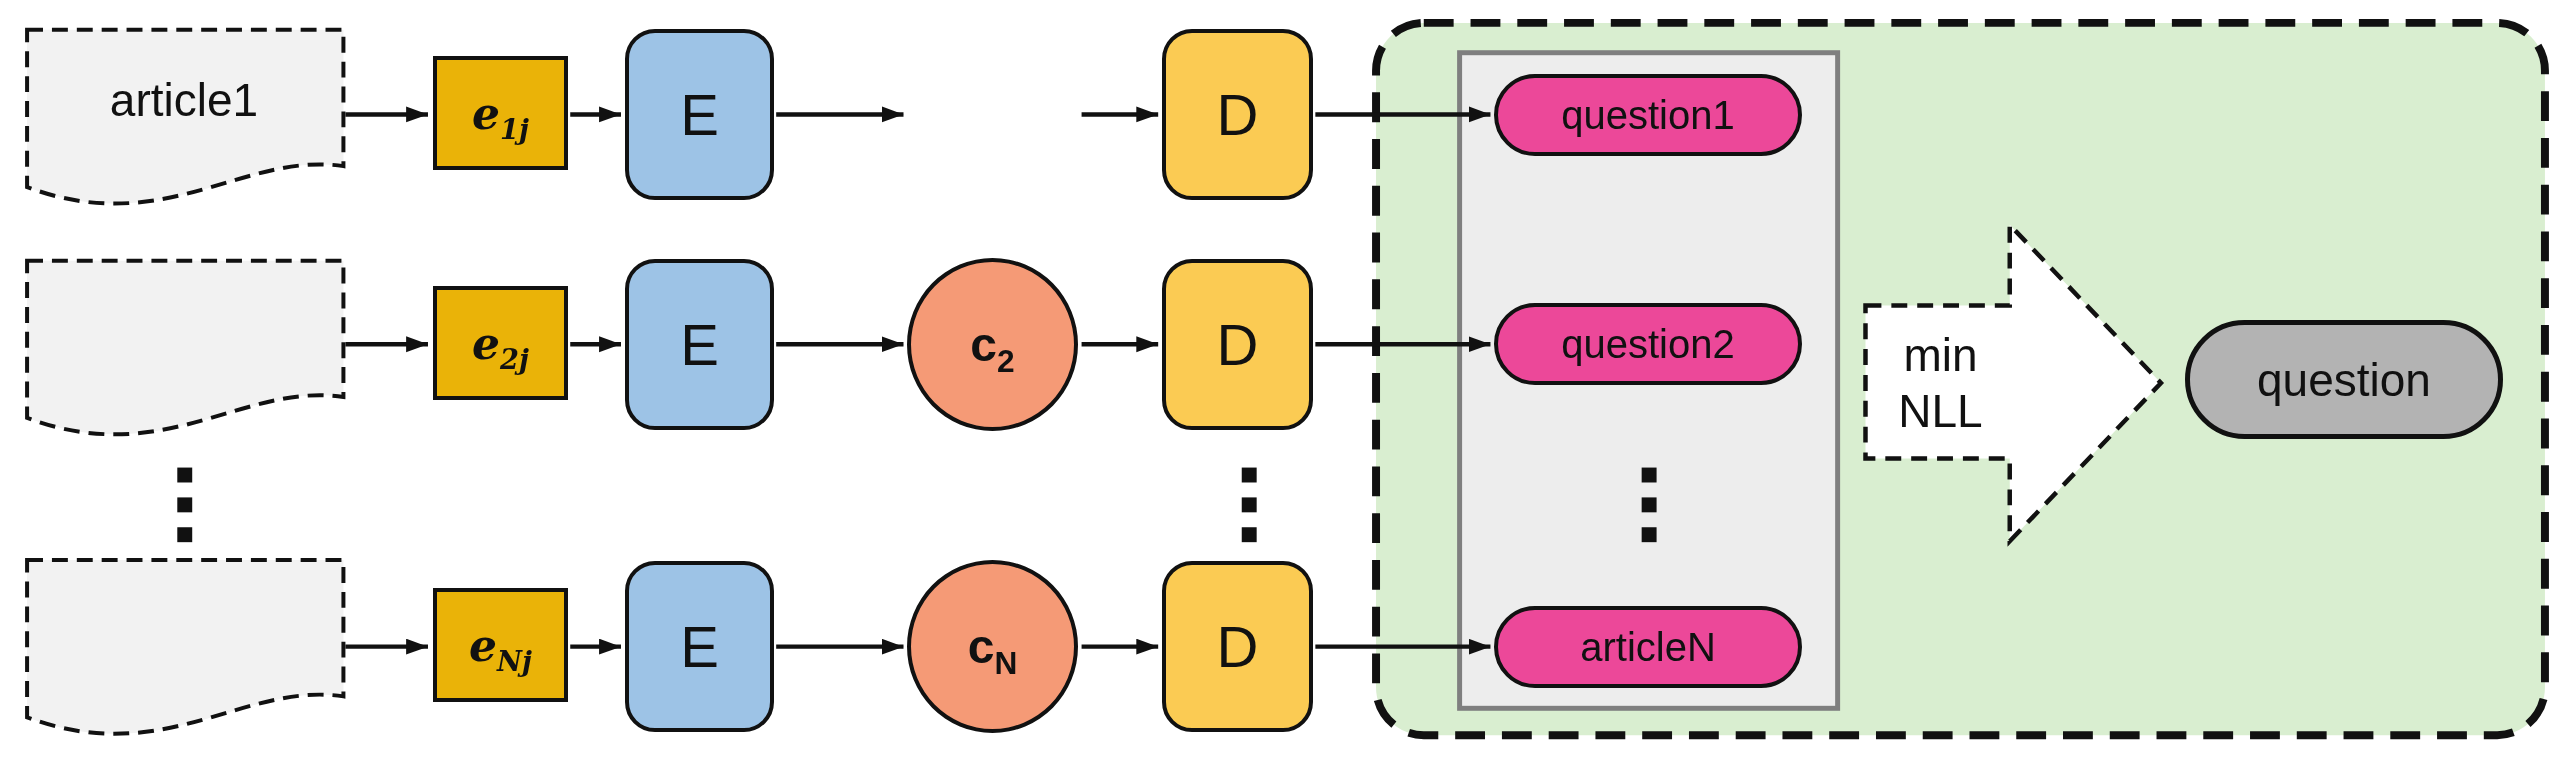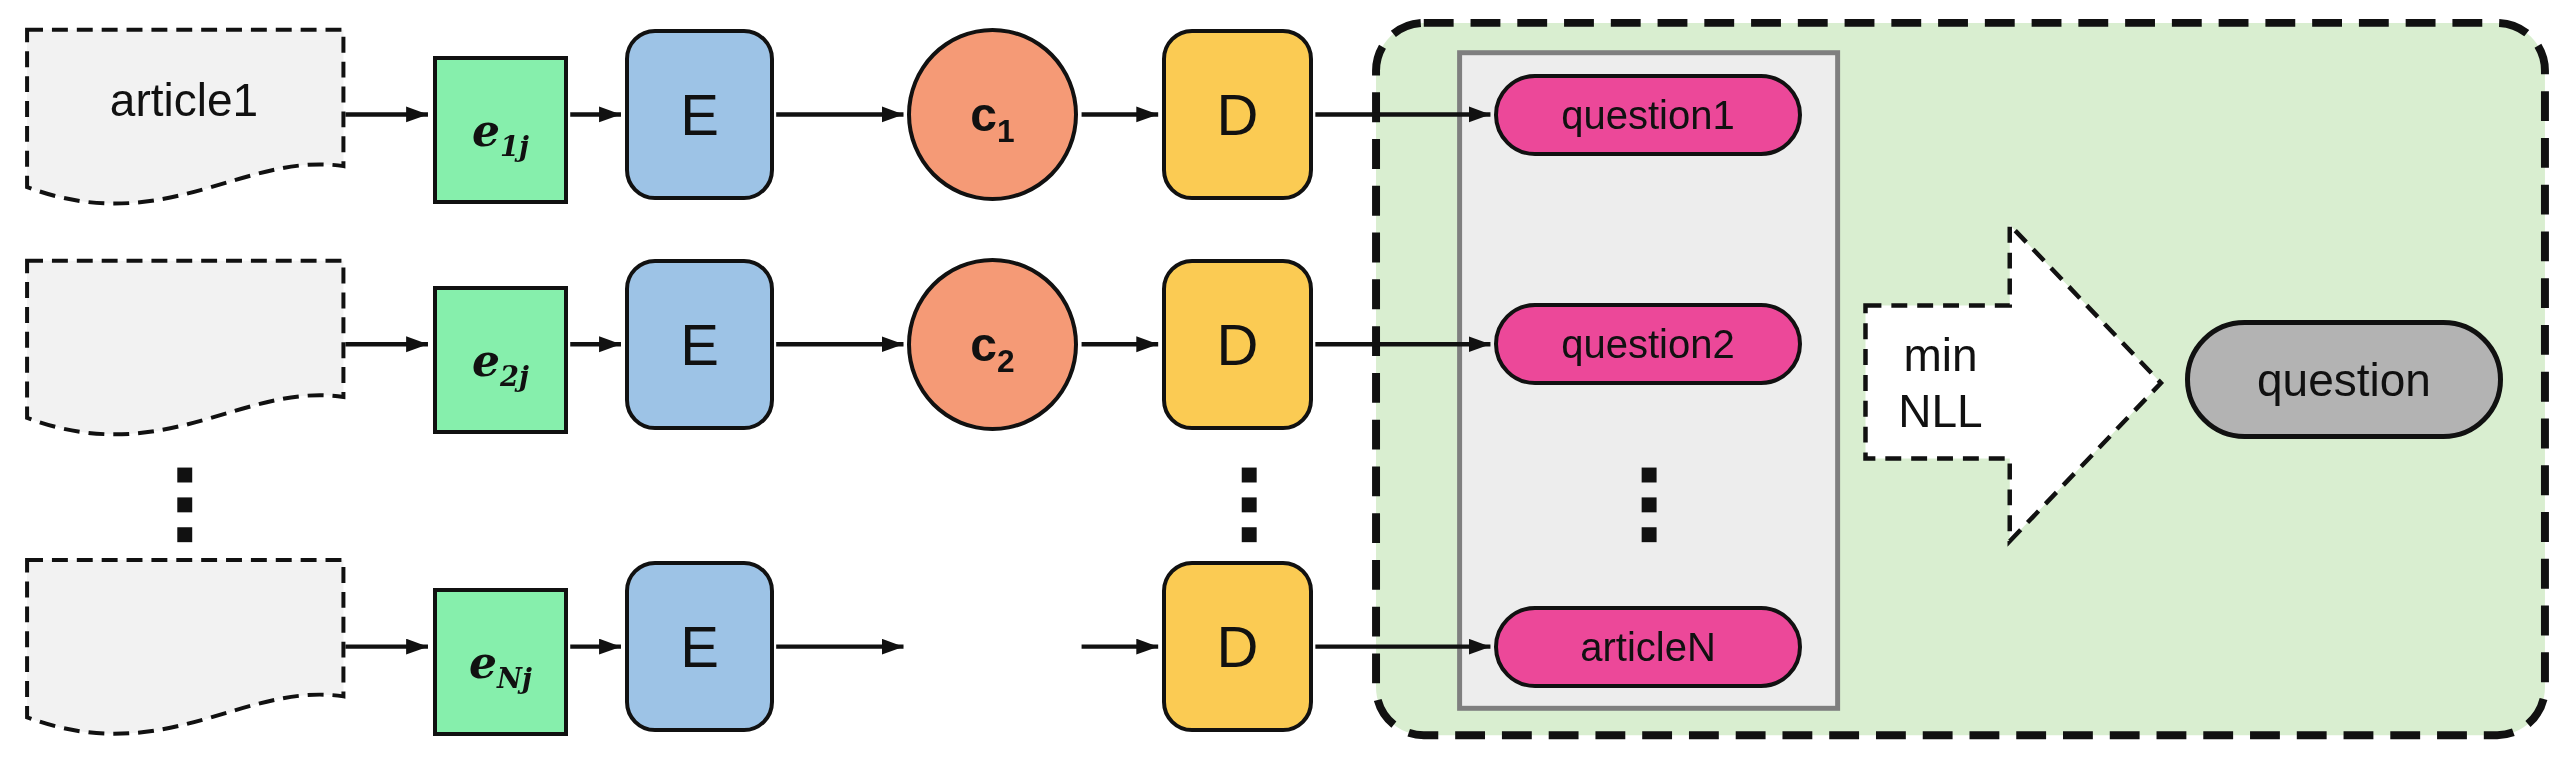--- a/index.html
+++ b/index.html
@@ -1,21 +1,21 @@
 <!DOCTYPE html>
 <html><head>
 <meta charset="utf-8">
 <style>
   html,body{margin:0;padding:0;background:#ffffff;}
   #canvas{position:relative;width:2576px;height:767px;background:#ffffff;overflow:hidden;
           font-family:"Liberation Sans",sans-serif;color:#111;}
   #bg{position:absolute;left:0;top:0;}
   .shape{position:absolute;box-sizing:border-box;display:flex;align-items:center;justify-content:center;color:#111;}
   .doc-label{left:25px;width:318px;height:139px;font-size:46px;}
-  .embed-box{left:433px;width:135px;height:148px;background:#86efac;border:4px solid #111;
+  .embed-box{left:433px;width:135px;height:114px;background:#eab308;border:4px solid #111;
              font-family:"DejaVu Serif",serif;font-style:italic;font-weight:bold;font-size:44px;}
   .embed-box sub{font-size:0.62em;line-height:0;}
   .enc-box{left:625px;width:149px;height:171px;background:#9DC3E6;border:4px solid #111;border-radius:30px;font-size:58px;}
   .ctx-circle{left:907px;width:171px;height:173px;background:#F59A76;border:4px solid #111;border-radius:50%;
               font-weight:bold;font-size:48px;}
   .ctx-circle sub{font-size:0.66em;line-height:0;font-style:normal;}
   .dec-box{left:1162px;width:151px;height:171px;background:#FBCB53;border:4px solid #111;border-radius:30px;font-size:58px;}
   .q-pill{left:1494px;width:308px;height:82px;background:#ec4899;border:4px solid #111;border-radius:45px;font-size:40px;}
   .out-pill{left:2185px;top:320px;width:318px;height:119px;background:#B3B3B3;border:5px solid #111;border-radius:62px;font-size:46px;}
   .minnll-label{left:1868px;top:315px;width:145px;height:137px;flex-direction:column;font-size:46px;line-height:1.2;}
@@ -93,23 +93,20 @@
 
   <div class="shape doc-label r1">
     <span>article1</span>
   </div>
   <div class="shape embed-box r1">
     <span class="math"><span>e</span><sub>1j</sub></span>
   </div>
   <div class="shape enc-box r1">
     <span>E</span>
   </div>
-  <div class="shape ctx-circle r1">
-    <span class="math"><span>c</span><sub>1</sub></span>
-  </div>
   <div class="shape dec-box r1">
     <span>D</span>
   </div>
   <div class="shape q-pill r1">
     <span>question1</span>
   </div>
 
   <div class="shape embed-box r2">
     <span class="math"><span>e</span><sub>2j</sub></span>
   </div>
@@ -125,20 +122,23 @@
   <div class="shape q-pill r2">
     <span>question2</span>
   </div>
 
   <div class="shape embed-box rN">
     <span class="math"><span>e</span><sub>Nj</sub></span>
   </div>
   <div class="shape enc-box rN">
     <span>E</span>
   </div>
+  <div class="shape ctx-circle rN">
+    <span class="math"><span>c</span><sub>N</sub></span>
+  </div>
   <div class="shape dec-box rN">
     <span>D</span>
   </div>
   <div class="shape q-pill rN">
     <span>articleN</span>
   </div>
 
   <div class="shape minnll-label">
     <span>min</span>
     <span>NLL</span>

